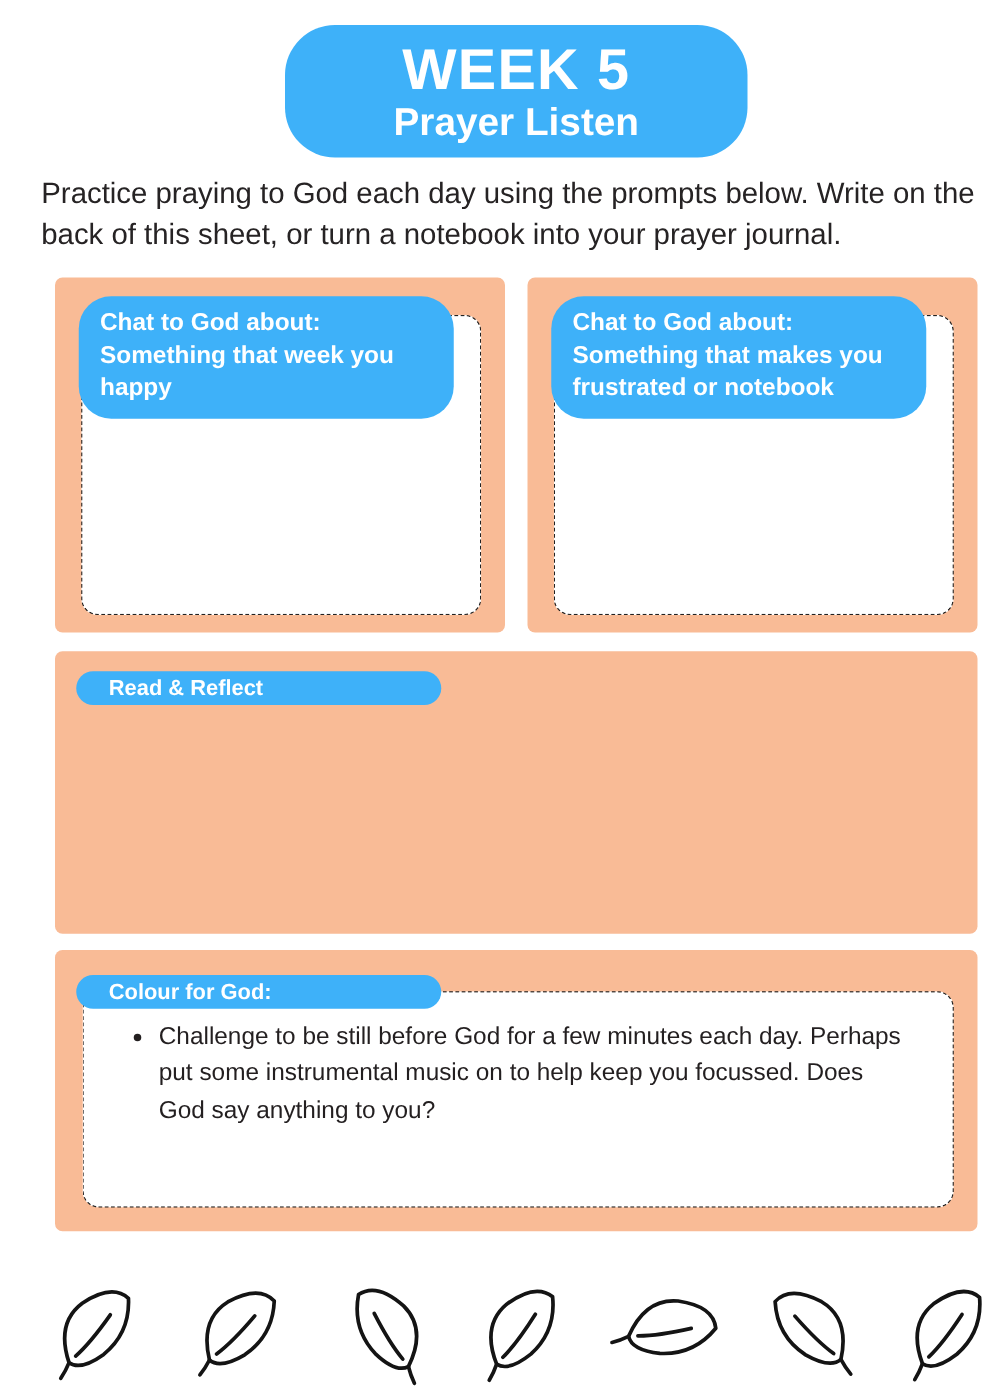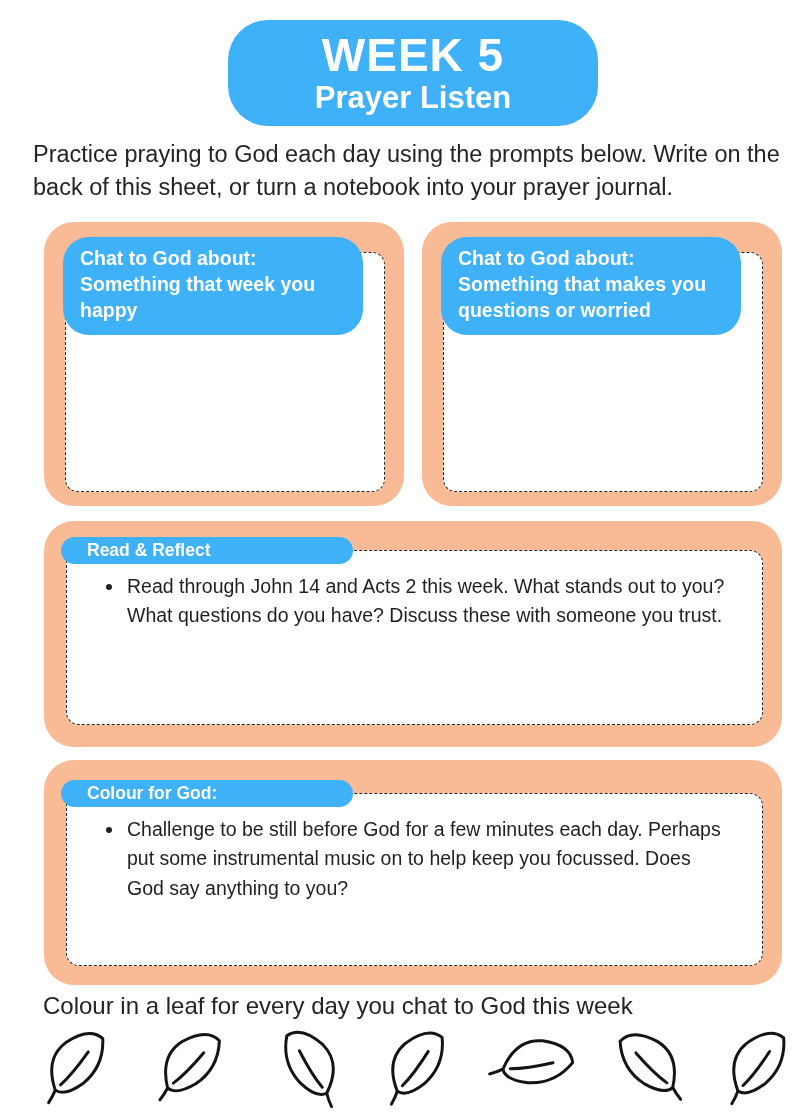--- a/index.html
+++ b/index.html
@@ -17,21 +17,21 @@
     color:#fff;text-align:center;
   }
   .week-title{font-size:46px;font-weight:800;letter-spacing:1px;line-height:1.05;}
   .journal-subtitle{font-size:31px;font-weight:800;line-height:1.1;margin-top:2px;}
   
   .intro{
     position:absolute;top:138px;left:17px;width:760px;margin:0;
     text-align:left;font-size:23.5px;line-height:1.42;color:#262324;
   }
   
-  .peach-box{position:absolute;background:var(--peach);border-radius:30px;}
+  .peach-box{position:absolute;background:var(--peach);border-radius:6px;}
   .chat-left {left:28px; top:222px;width:360px;height:284px;}
   .chat-right{left:406px;top:222px;width:360px;height:284px;}
   .wide-read  {left:28px;top:521px;width:738px;height:226px;}
   .wide-listen{left:28px;top:760px;width:738px;height:225px;}
   
   .write-area{
     position:absolute;background:#fff;border:1.5px dashed #222;border-radius:13px;z-index:1;
   }
   .chat-write{left:21px;top:30px;width:318px;height:238px;}
   .wide-write-read  {left:22px;top:29px;width:695px;height:173px;}
@@ -85,44 +85,38 @@
     <div class="bubble">
       <span>Chat to God about:</span>
       <span>Something that week you happy</span>
     </div>
     <div class="write-area chat-write"></div>
   </div>
 
   <div class="peach-box chat-right">
     <div class="bubble">
       <span>Chat to God about:</span>
-      <span>Something that makes you questions or worried</span>
+      <span>Something that makes you frustrated or notebook</span>
     </div>
     <div class="write-area chat-write"></div>
   </div>
 
   <div class="peach-box wide-read">
     <div class="pill">Read &amp; Reflect</div>
-    <div class="write-area wide-write-read">
-      <ul class="bullet-list">
-        <li>Read through John 14 and Acts 2 this week. What stands out to you? What questions do you have? Discuss these with someone you trust.</li>
-      </ul>
-    </div>
   </div>
 
   <div class="peach-box wide-listen">
     <div class="pill pill-listen">Colour for God:</div>
     <div class="write-area wide-write-listen">
       <ul class="bullet-list">
         <li>Challenge to be still before God for a few minutes each day. Perhaps put some instrumental music on to help keep you focussed. Does God say anything to you?</li>
       </ul>
     </div>
   </div>
 
-  <p class="footer-instruction">Colour in a leaf for every day you chat to God this week</p>
   <div class="leaf-row">
       <svg viewBox="0 0 100 115" class="leaf" style="transform: rotate(0deg);">
         <path d="M14,88 Q-2,40 30,16 Q66,-8 86,10 Q88,52 56,78 Q28,98 14,88 Z" fill="none" stroke="#141414" stroke-width="4.5" stroke-linecap="round" stroke-linejoin="round"></path>
         <path d="M22,80 Q40,64 64,30" fill="none" stroke="#141414" stroke-width="4.5" stroke-linecap="round" stroke-linejoin="round"></path>
         <path d="M14,88 Q10,98 4,107" fill="none" stroke="#141414" stroke-width="4.5" stroke-linecap="round" stroke-linejoin="round"></path>
       </svg>
       <svg viewBox="0 0 100 115" class="leaf" style="transform: rotate(5deg);">
         <path d="M14,88 Q-2,40 30,16 Q66,-8 86,10 Q88,52 56,78 Q28,98 14,88 Z" fill="none" stroke="#141414" stroke-width="4.5" stroke-linecap="round" stroke-linejoin="round"></path>
         <path d="M22,80 Q40,64 64,30" fill="none" stroke="#141414" stroke-width="4.5" stroke-linecap="round" stroke-linejoin="round"></path>
         <path d="M14,88 Q10,98 4,107" fill="none" stroke="#141414" stroke-width="4.5" stroke-linecap="round" stroke-linejoin="round"></path>

